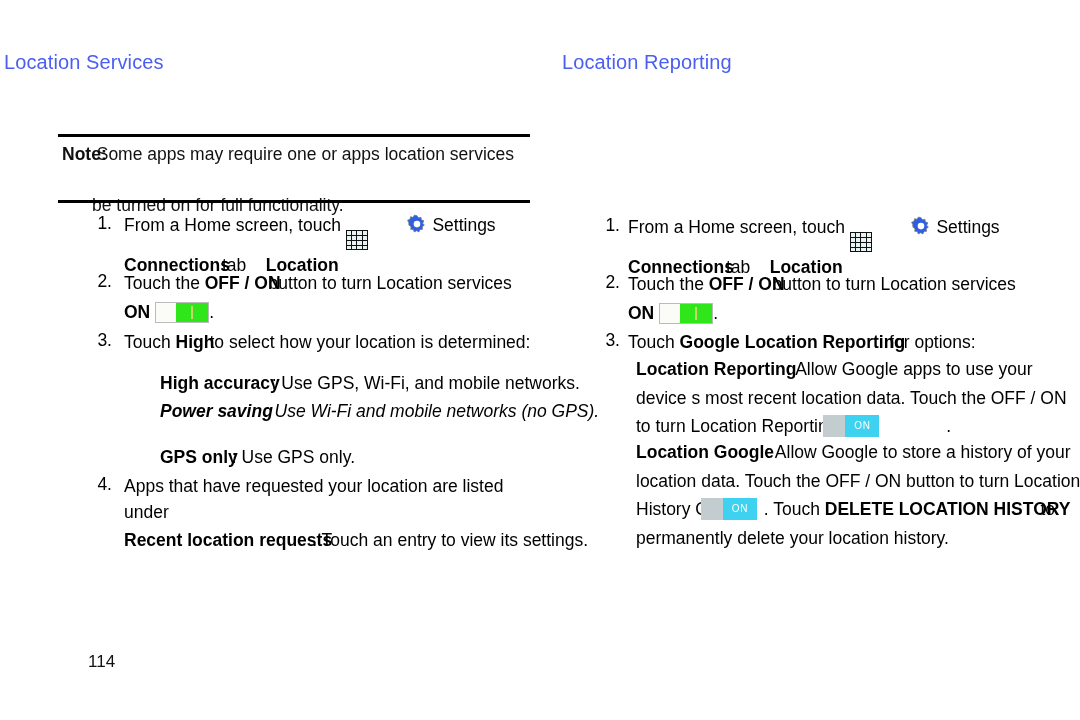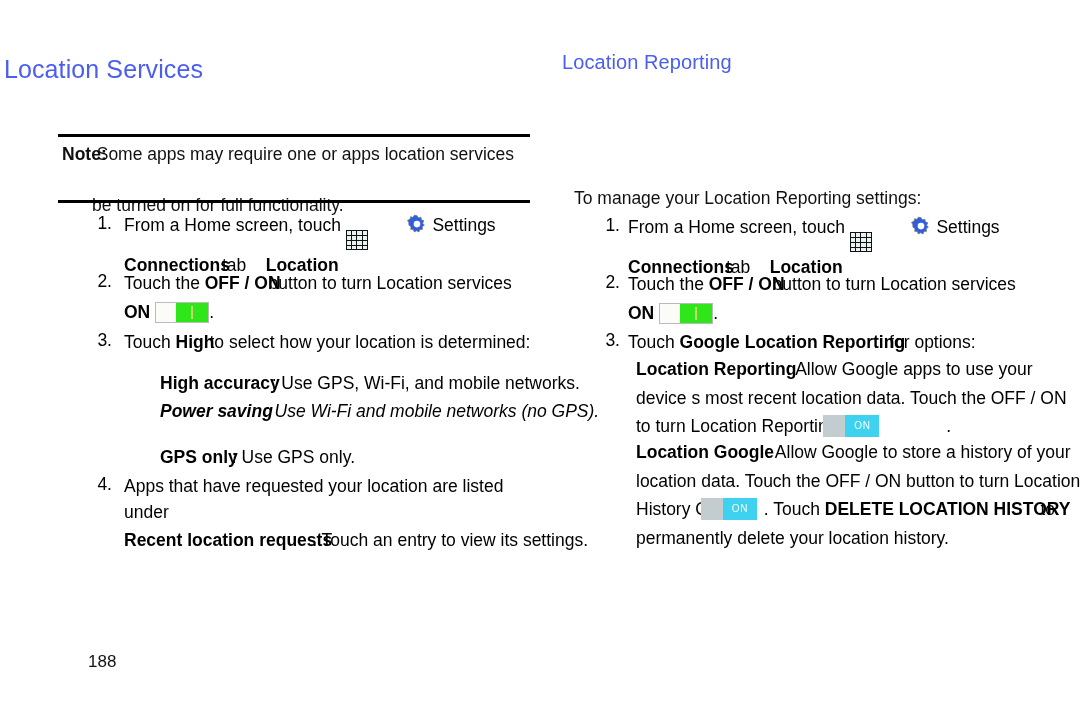--- a/index.html
+++ b/index.html
@@ -18,21 +18,21 @@
   }
   .page {
     position: relative;
     width: 1080px;
     height: 720px;
   }
 
   
   .h1 {
     color: #4a5ef0;
-    font-size: 25px;
+    font-size: 20px;
     font-weight: normal;
     letter-spacing: 0.1px;
     white-space: nowrap;
   }
   .h1.left  { position: absolute; left: 4px;  top: 38px; }
   .h1.right { position: absolute; left: 0px;  top: 38px; font-size: 20px; }
 
   
   .para {
     position: absolute;
@@ -239,21 +239,20 @@
   <div class="step" style="left:124px; top:474px; width:412px;">
     <span>Apps that have requested your location are listed under</span>
     <div style="margin-top:3px;">
       <span class="b">Recent location requests</span><span class="ovl" style="margin-left:-20px;"><span style="display:inline-block;width:300px;white-space:normal;">. Touch an entry to view its settings.</span></span>
     </div>
   </div>
 
   <h1 class="h1 right" style="left:562px;">Location Reporting</h1>
 
 
-  <div class="para" style="left:574px; top:186px; width:470px;">To manage your Location Reporting settings:</div>
 
   <div class="num" style="left:596px; top:215px; width:24px;">1.</div>
   <div class="step" style="left:628px; top:215px; width:420px;">
     <span>From a Home screen, touch</span>
     <span class="apps-icon"><i>
           <span></span>
           <span></span>
           <span></span>
           <span></span>
           <span></span>
@@ -322,15 +321,15 @@
       <span>History O</span><span class="ovl" style="margin-left:-8px;">
         <span class="toggle-cyan">
           <span class="knob">ON</span>
         </span>
       </span>
       <span style="display:inline-block;width:58px;"></span><span>. Touch </span><span class="b">DELETE LOCATION HISTORY</span><span class="ovl" style="margin-left:-30px;"><span>to</span></span>
     </div>
     <div style="margin-top:3px;">permanently delete your location history.</div>
   </div>
 
-  <div class="pagenum">188</div>
+  <div class="pagenum">114</div>
 
 </div>
 
 </body></html>

